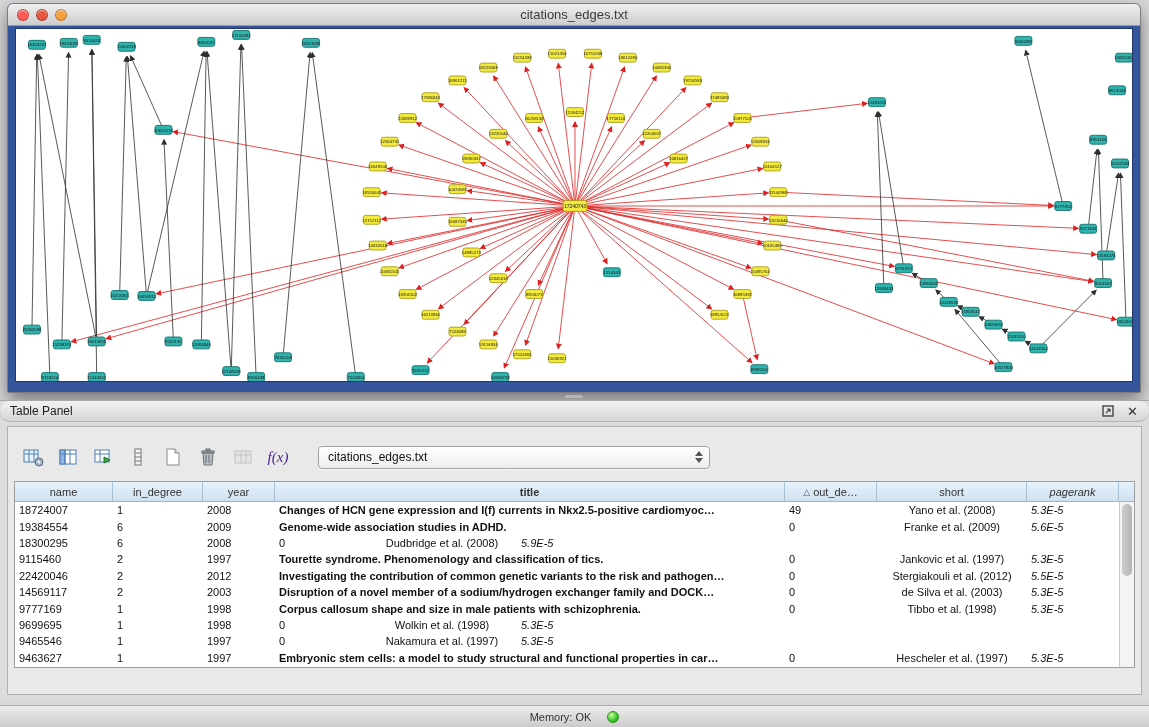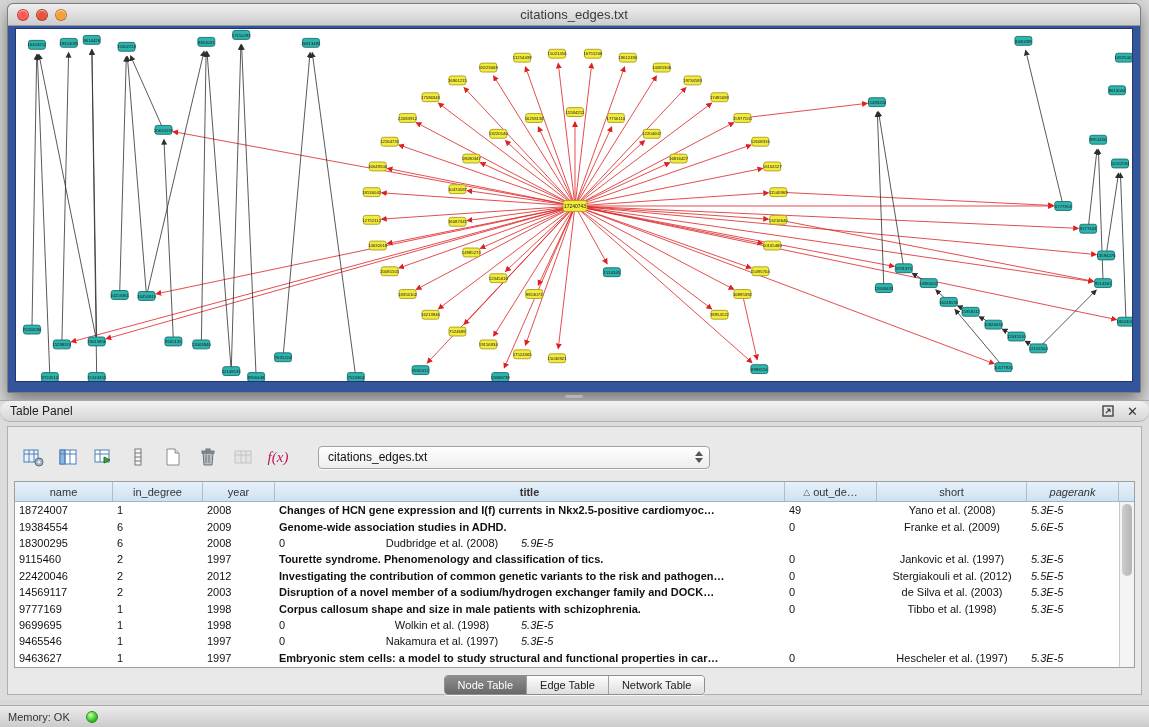--- a/index.html
+++ b/index.html
@@ -30,21 +30,21 @@
     display:flex;align-items:center;padding:0 10px;border-radius:10px;}
   .panel-title{font-size:12px;color:#222;}
   .panel-actions{margin-left:auto;display:flex;align-items:center;gap:12px;}
   .pa-icon{width:13px;height:13px;display:inline-flex;align-items:center;justify-content:center;color:#333;font-size:13px;line-height:13px;cursor:default;}
   .panel-body{position:absolute;top:25px;left:7px;right:7px;bottom:5px;background:#e9e9e9;border:1px solid #b0b0b0;}
 
   
   .toolbar{display:flex;align-items:center;gap:9px;margin:16px 0 10px 12px;height:28px;}
   .tbtn{width:26px;height:26px;display:flex;align-items:center;justify-content:center;background:transparent;border:none;}
   .tbtn.disabled{opacity:.38;}
-  .fx{font-family:"Liberation Serif", serif;font-style:italic;font-size:15px;color:#be185d;}
+  .fx{font-family:"Liberation Serif", serif;font-style:italic;font-size:15px;color:#4c1d95;}
   .selector{margin-left:18px;width:392px;height:23px;border:1px solid #a2a2a2;border-radius:4px;
     background:linear-gradient(#ffffff,#ededed);display:flex;align-items:center;padding:0 6px 0 9px;
     font-size:12px;color:#111;box-shadow:0 1px 0 rgba(255,255,255,.7);}
   .selector .sel-arrows{margin-left:auto;display:flex;flex-direction:column;gap:2px;align-items:center;}
   .tri-up{width:0;height:0;border-left:4px solid transparent;border-right:4px solid transparent;border-bottom:5px solid #555;}
   .tri-dn{width:0;height:0;border-left:4px solid transparent;border-right:4px solid transparent;border-top:5px solid #555;}
 
   
   .tablewrap{position:relative;margin:0 6px;height:187px;background:#ffffff;border:1px solid #9e9e9e;overflow:hidden;}
   .thead{display:flex;height:20px;background:linear-gradient(#e6f1fa,#cfe2f1);border-bottom:1px solid #9fb6ca;}
@@ -62,21 +62,21 @@
 
   
   .tabsbar{display:flex;justify-content:center;margin-top:7px;}
   .tabs{display:flex;border:1px solid #8e8e8e;border-radius:4px;overflow:hidden;box-shadow:0 1px 0 rgba(255,255,255,.8);}
   .tab{font-size:11px;padding:3px 13px;background:linear-gradient(#fdfdfd,#dedede);color:#222;border-left:1px solid #9e9e9e;}
   .tab:first-child{border-left:none;}
   .tab.active{background:linear-gradient(#8d8d8d,#696969);color:#fff;}
 
   
   #statusbar{position:absolute;left:0;bottom:0;width:1149px;height:22px;background:linear-gradient(#ececec,#cbcbcb);
-    border-top:1px solid #a8a8a8;display:flex;align-items:center;justify-content:flex-start;padding:0 8px;gap:16px;}
+    border-top:1px solid #a8a8a8;display:flex;align-items:center;justify-content:center;padding:0 8px;gap:16px;}
   #statusbar .mem{font-size:11px;color:#333;}
   .dot{width:12px;height:12px;border-radius:50%;border:1px solid #2a8f1c;
     background:radial-gradient(circle at 35% 30%, #c8ff9e, #39c22c 60%, #1f8f17);}
 </style>
 </head>
 <body>
 
 <div id="net-window">
   <div class="titlebar">
     <div class="lights">
@@ -736,27 +736,20 @@
             <div class="td c4">0</div>
             <div class="td c5">Hescheler et al. (1997)</div>
             <div class="td c6">5.3E-5</div>
           </div>
         </div>
       <div class="vscroll">
           <div class="vthumb"></div>
         </div>
     </div>
 
-    <div class="tabsbar">
-      <div class="tabs">
-        <div class="tab active">Node Table</div>
-        <div class="tab">Edge Table</div>
-        <div class="tab">Network Table</div>
-      </div>
-    </div>
 
   </div>
 </div>
 
 <div id="statusbar">
   <span class="mem">Memory: OK</span>
   <span class="dot"></span>
 </div>
 
 </body></html>

